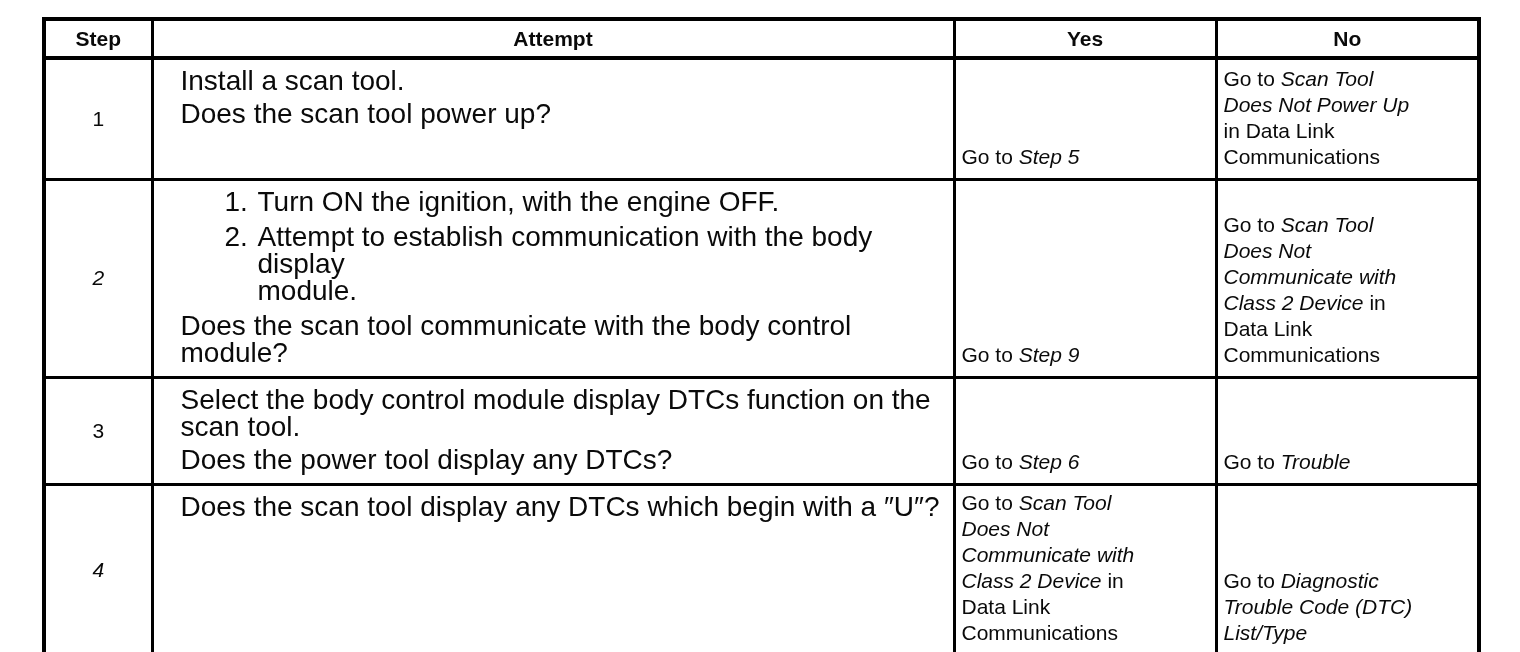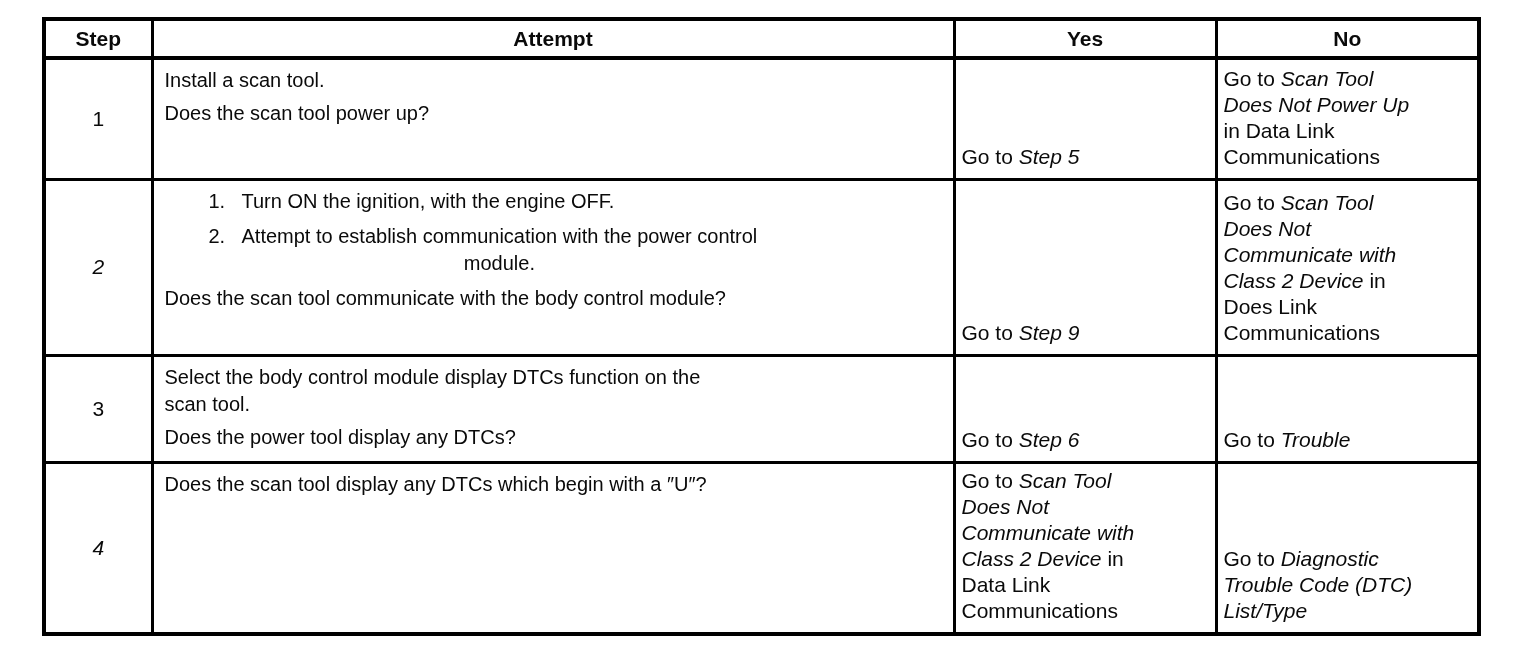--- a/index.html
+++ b/index.html
@@ -39,38 +39,37 @@
     border-bottom: 4px solid #000000;
     padding: 2px 0;
   }
   td.c-step {
     text-align: center;
     vertical-align: middle;
     font-size: 21px;
   }
   td.c-action {
     vertical-align: top;
-    padding: 5px 12px 4px 11px;
-    font-size: 20px;
+    padding: 5px 12px 4px 27px;
+    font-size: 28px;
     line-height: 27px;
   }
   .para {
     white-space: pre-line;
     margin: 2px 0 6px 0;
   }
   .li {
     display: flex;
     margin: 2px 0 8px 44px;
   }
   .li-num {
     flex: 0 0 33px;
   }
   .li-text {
     white-space: pre-line;
-    text-align: center;
   }
   td.c-goto {
     vertical-align: bottom;
     text-align: left;
     font-size: 21px;
     line-height: 26px;
     padding: 4px 6px 8px 6px;
   }
   .goto {
     white-space: pre-line;
@@ -117,34 +116,34 @@
         </tr>
         <tr style="height: 176px;">
           <td class="c-step"><span class="step-num it">2</span></td>
           <td class="c-action">
             <div class="li">
               <span class="li-num">1.</span>
               <span class="li-text">Turn ON the ignition, with the engine OFF.</span>
             </div>
             <div class="li">
               <span class="li-num">2.</span>
-              <span class="li-text">Attempt to establish communication with the power control
+              <span class="li-text">Attempt to establish communication with the body display
 module.</span>
             </div>
             <div class="para">Does the scan tool communicate with the body control module?</div>
           </td>
           <td class="c-goto">
             <div class="goto"><span>Go to </span><span class="it">Step 9</span></div>
           </td>
           <td class="c-goto">
             <div class="goto"><span>Go to </span><span class="it">Scan Tool
 Does Not
 Communicate with
 Class 2 Device</span><span> in
-Does Link
+Data Link
 Communications</span></div>
           </td>
         </tr>
         <tr style="height: 99px;">
           <td class="c-step"><span class="step-num">3</span></td>
           <td class="c-action">
             <div class="para">Select the body control module display DTCs function on the
 scan tool.</div>
             <div class="para">Does the power tool display any DTCs?</div>
           </td>

